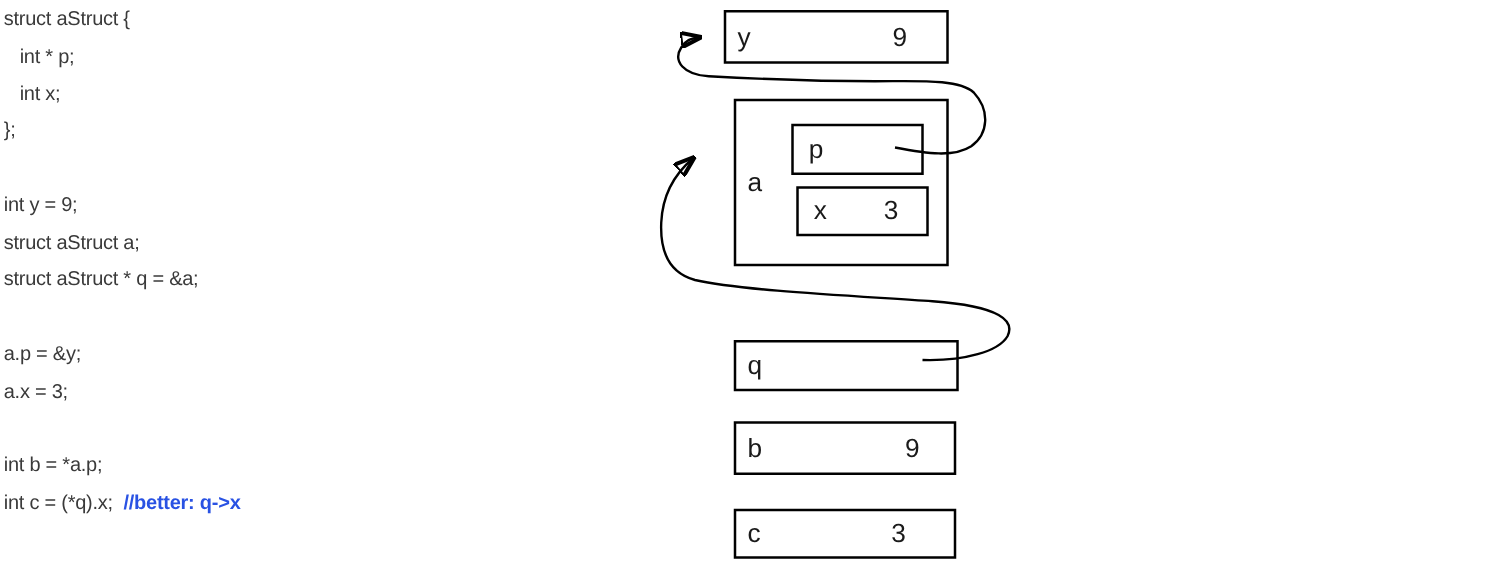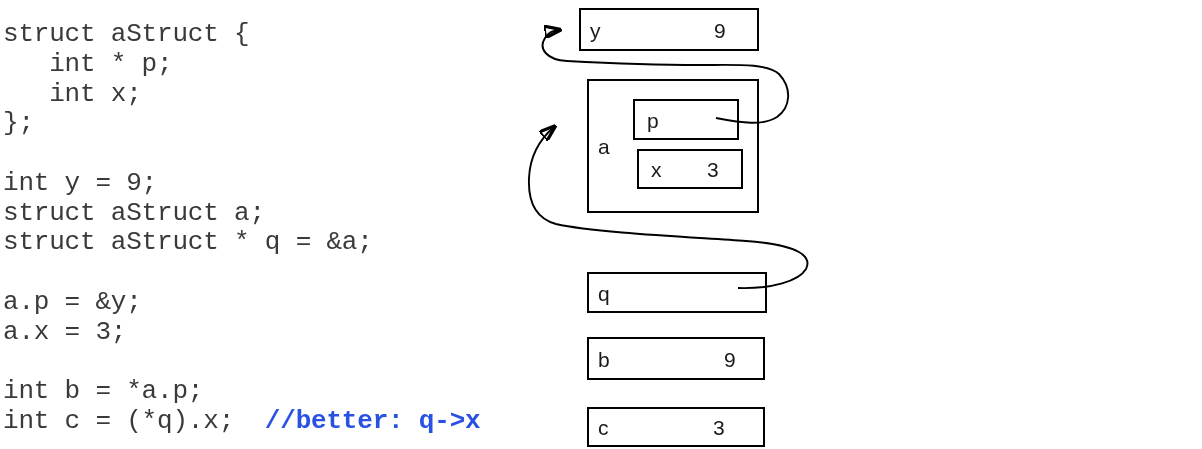--- a/index.html
+++ b/index.html
@@ -9,24 +9,24 @@
     height: 449px;
     background: #ffffff;
     overflow: hidden;
     font-family: "Liberation Sans", sans-serif;
   }
 
   
   #code {
     position: absolute;
     left: 3px;
-    top: 20px;
+    top: 1px;
     margin: 0;
-    font-family: Liberation Mono, monospace;
-    font-size: 26px;
+    font-family: Liberation Sans, sans-serif;
+    font-size: 16px;
     line-height: 29.77px;
     letter-spacing: -0.2px;
     color: #3a3a3a;
     white-space: pre;
   }
   .code-line { height: 29.77px; white-space: pre; }
   .comment { font-weight: bold; text-align: right; }
 
   
   .mem-box {

